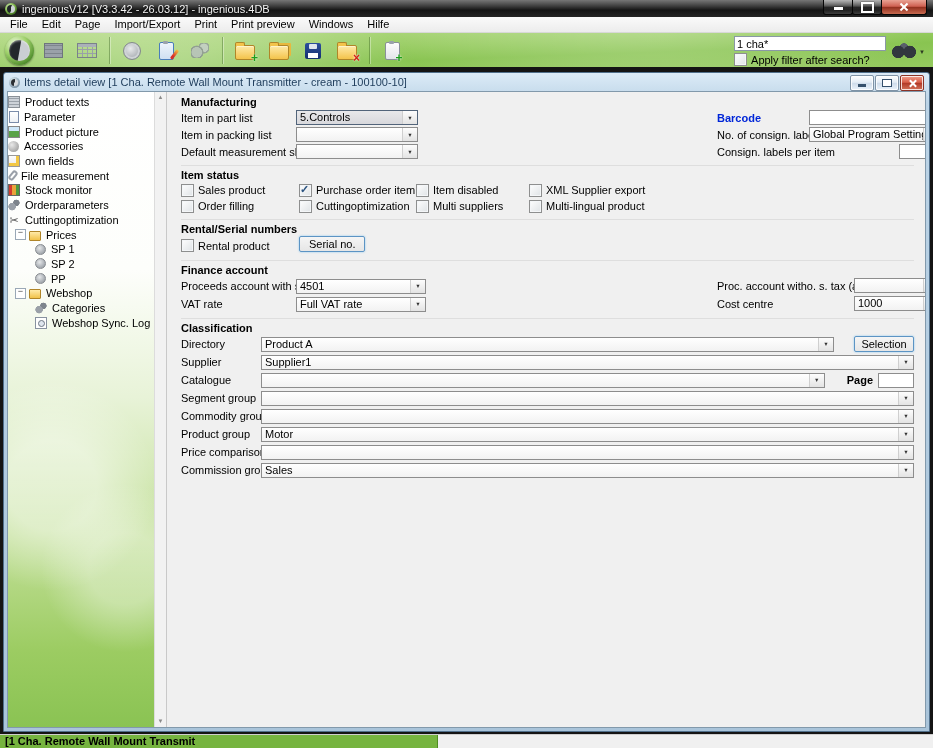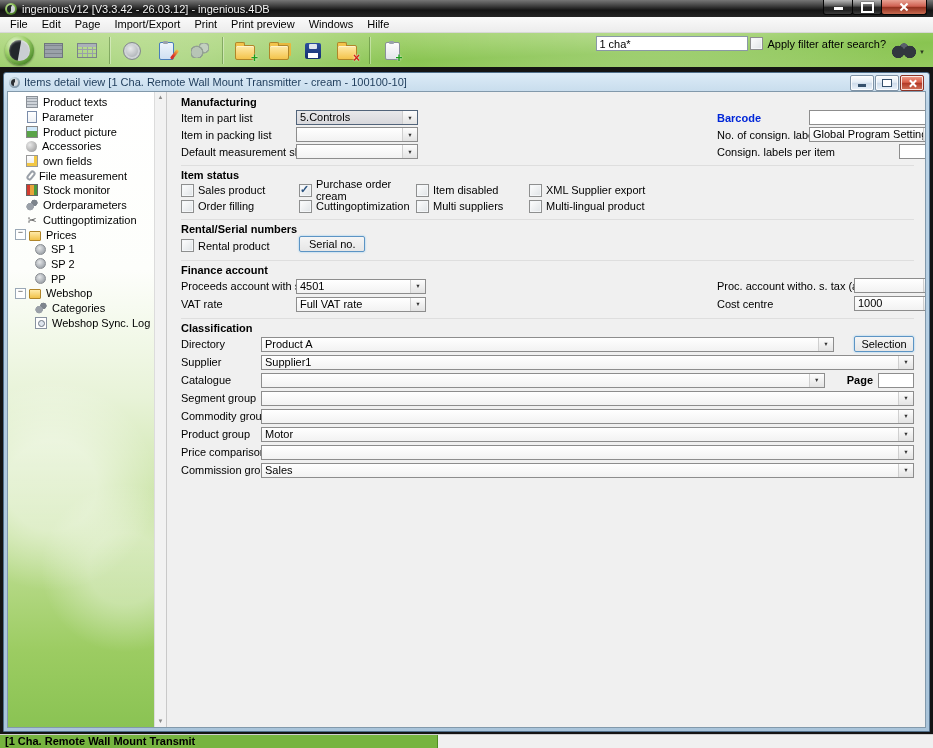--- a/index.html
+++ b/index.html
@@ -62,21 +62,21 @@
   .i-folder.dbl{box-shadow:3px -3px 0 -1px #e8b83e,inset 0 1px 0 #fff3c9}
   .bplus,.bcross{position:absolute;font-weight:bold;font-size:12px;line-height:10px;right:-4px;bottom:-4px;text-shadow:0 0 2px #fff}
   .bplus{color:#1a9e1a}.bcross{color:#d42218}
   .i-save{width:16px;height:16px;background:linear-gradient(#2c4f9e,#15306e);border-radius:2px;position:relative}
   .i-save u{position:absolute;top:1px;left:4px;width:8px;height:5px;background:#dfe6ef;border-radius:1px}
   .i-save s{position:absolute;bottom:1px;left:3px;width:10px;height:5px;background:#fff}
   .i-clipplus{width:13px;height:16px;border:1px solid #8a9099;background:linear-gradient(#fdfdfd,#e2e5e9);border-radius:2px;position:relative}
   .i-clipplus u{position:absolute;top:-2px;left:3px;width:5px;height:3px;background:#9aa2ab;border-radius:1px}
 
   .tb-search{position:absolute;right:8px;top:3px;display:flex;align-items:flex-start;gap:6px}
-  .search-col{display:flex;flex-direction:row;gap:2px}
+  .search-col{display:flex;flex-direction:column;gap:2px}
   .search-input{width:146px;height:13px;border:1px solid #8a98a6;font:11px "Liberation Sans",sans-serif;padding:0 2px}
   .filter-row{display:flex;align-items:center;gap:4px}
   .bino-wrap{display:flex;align-items:center;gap:3px;margin-top:6px}
   .bino{width:24px;height:16px;background:
      radial-gradient(circle at 26% 62%,#31373e 6px,transparent 6.5px),
      radial-gradient(circle at 74% 62%,#31373e 6px,transparent 6.5px),
      radial-gradient(circle at 50% 34%,#59606a 4px,transparent 4.5px)}
   .caret::before{content:"▼";font-size:6px;color:#2c3a22}
 
   
@@ -103,21 +103,21 @@
   .ig-x i{position:absolute;left:4px;top:0;width:2px;height:9px;background:#fff}
   .ig-x i:first-child{transform:rotate(45deg)}.ig-x i:last-child{transform:rotate(-45deg)}
   .inner-body{flex:1;border:1px solid #8299ab;background:#f0f0f0;display:flex;overflow:hidden}
 
   
   .tree{width:146px;flex:none;padding-top:3px;position:relative;overflow:hidden;
     background:
       radial-gradient(circle 150px at 30% 62%,rgba(255,255,255,.45) 30%,rgba(255,255,255,0) 70%),
       radial-gradient(circle 120px at 80% 75%,rgba(255,255,255,.35) 30%,rgba(255,255,255,0) 70%),
       linear-gradient(#ffffff 0%,#fdfefb 28%,#e8f3d8 48%,#c3e09a 70%,#9ccc62 88%,#8ac353 100%)}
-  .trow{height:14.7px;display:flex;align-items:center;padding-left:18px;cursor:default;white-space:nowrap}
+  .trow{height:14.7px;display:flex;align-items:center;cursor:default;white-space:nowrap}
   .trow.group{padding-left:7px}
   .trow.child{padding-left:27px}
   .exp{width:9px;height:9px;border:1px solid #9aa8b6;background:#fff;flex:none;margin-right:3px;
        font-size:9px;line-height:7px;text-align:center;color:#444}
   .exp::before{content:"−";display:block;margin-top:-1px}
   .t{width:12px;height:12px;display:inline-block;margin-right:5px;flex:none;box-sizing:border-box}
   .t-grid{border:1px solid #8a9097;background:repeating-linear-gradient(0deg,#cdd2d8 0 2px,#9aa1a9 2px 3px)}
   .t-doc{background:linear-gradient(#fff,#eef1f5);border:1px solid #7a8caa;width:10px;margin-left:1px}
   .t-pic{border:1px solid #888;background:linear-gradient(#cfe8fa 45%,#5aa348 45%)}
   .t-link{border-radius:50%;background:radial-gradient(circle at 35% 35%,#e9e9e9,#8f8f8f);width:11px;height:11px}
@@ -417,21 +417,21 @@
 
         <div class="sect">
           <div class="shead">Item status</div>
           <div class="cbrow">
             <div class="cbcol cw1">
                 <span class="checkbox"></span>
                 <span>Sales product</span>
               </div>
             <div class="cbcol cw2">
                 <span class="checkbox checked"></span>
-                <span>Purchase order cream</span>
+                <span>Purchase order item</span>
               </div>
             <div class="cbcol cw3">
                 <span class="checkbox"></span>
                 <span>Item disabled</span>
               </div>
             <div class="cbcol">
                 <span class="checkbox"></span>
                 <span>XML Supplier export</span>
               </div>
           </div>

